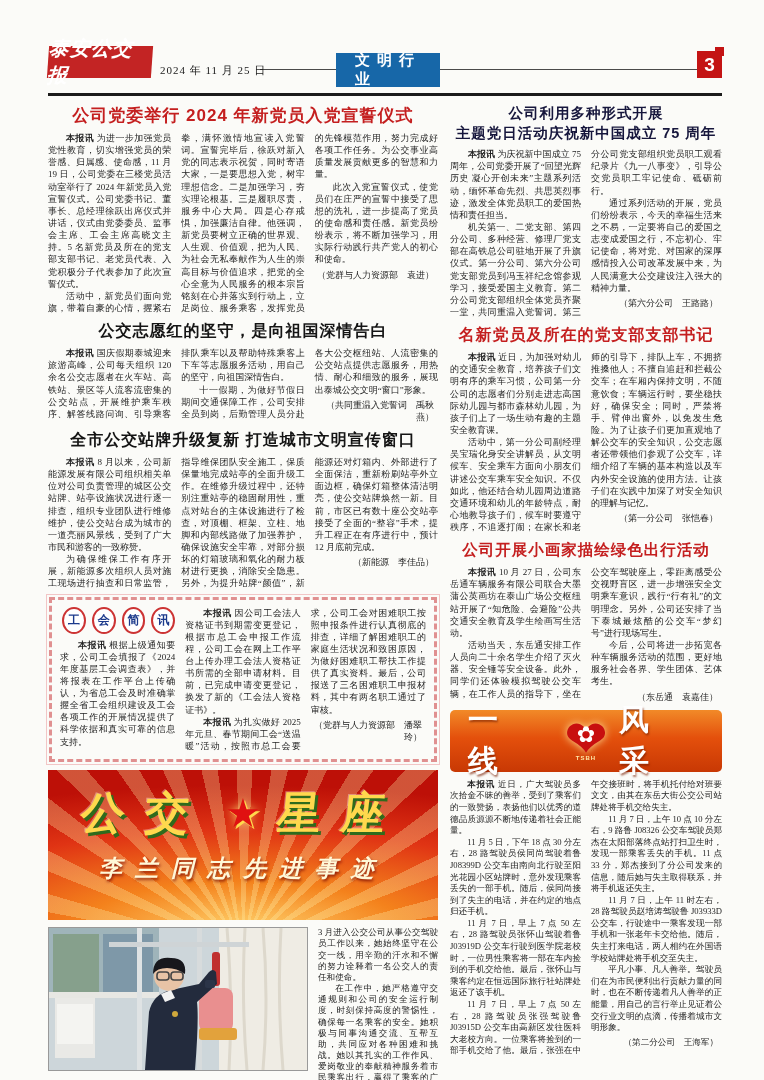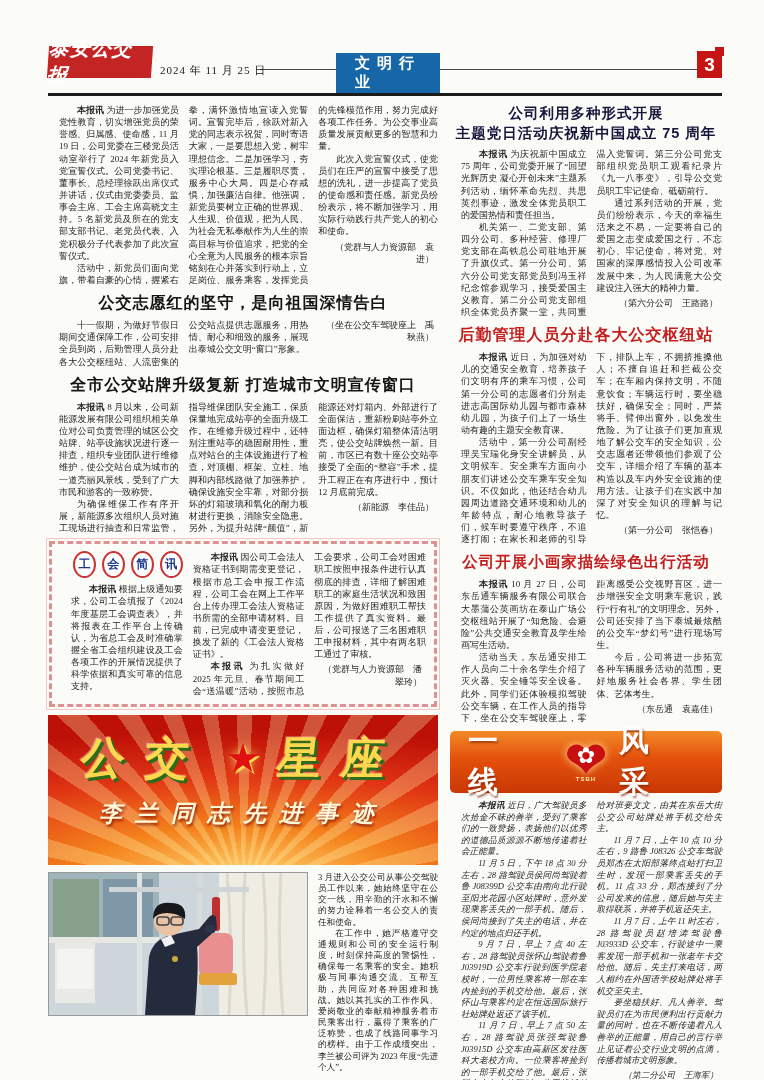--- a/index.html
+++ b/index.html
@@ -7,41 +7,41 @@
         font-family:"Liberation Serif","DejaVu Serif",serif;color:#1c1c1c;}
   .inner{padding:44px 42px 0 48px;}
 
   
   .masthead{position:relative;height:42px;}
   .hline{position:absolute;left:212px;right:0;top:25px;border-top:1px solid #4a4a4a;}
   .logo{position:absolute;left:0;top:2px;width:104px;height:32px;background:#c32424;
         color:#fff;display:flex;align-items:center;justify-content:center;
         font:italic 900 20px "Liberation Sans",sans-serif;letter-spacing:1px;transform:skewX(-4deg);}
   .mast-date{position:absolute;left:112px;top:19px;font-size:11px;letter-spacing:1px;}
-  .section-box{position:absolute;left:288px;top:9px;width:104px;height:40px;background:#1767a8;
+  .section-box{position:absolute;left:288px;top:9px;width:104px;height:34px;background:#1767a8;
         color:#fff;display:flex;align-items:center;justify-content:center;
         font:bold 15px "Liberation Sans",sans-serif;letter-spacing:7px;padding-left:19px;box-sizing:border-box;}
   .pagenum{position:absolute;right:0;top:7px;width:25px;height:27px;background:#c41414;color:#fff;
         display:flex;align-items:center;justify-content:center;font:bold 19px "Liberation Sans",sans-serif;}
   .corner-mark{position:absolute;right:-2px;top:-4px;width:9px;height:9px;background:#c41414;}
   .thickrule{height:3px;background:#1b1b1b;margin-top:7px;}
 
   
   .content{display:flex;gap:12px;margin-top:8px;}
   .col-left{width:390px;}
   .col-right{width:272px;}
 
   .article{margin-bottom:7px;}
   .headline{margin:0 0 5px 0;text-align:center;font-family:"Liberation Sans",sans-serif;
         font-weight:bold;letter-spacing:1px;}
   .h-red{color:#c41f1f;font-size:17px;}
   .h-black{color:#141414;font-size:16px;}
   .h-navy{color:#16163c;font-size:14.5px;line-height:1.35;}
 
-  .body{text-align:justify;font-size:9px;line-height:1.35;color:#242424;column-gap:10px;margin-left:11px;}
+  .body{text-align:justify;font-size:9px;line-height:1.35;color:#242424;column-gap:10px;}
   .cols3{column-count:3;}
   .cols2{column-count:2;}
   .body p{margin:0;text-indent:2em;}
   .byline{text-align:right;text-indent:0 !important;margin-top:3px !important;padding-right:4px;}
 
   
   .union-box{border:3px dashed #e09090;outline:1px solid #f2c6c6;outline-offset:2px;
         padding:7px 8px;margin:3px 1px 8px 1px;}
   .union-circles{display:flex;gap:6px;margin:0 0 5px 2px;}
   .union-circles span{width:23px;height:23px;border:2px double #cc3333;border-radius:50%;
@@ -72,21 +72,21 @@
         background:linear-gradient(180deg,#f28a28 0%,#e4500c 45%,#c83804 100%);
         display:flex;align-items:center;justify-content:space-between;padding:0 18px;box-sizing:border-box;}
   .fl-word{font:bold 30px "Liberation Sans",sans-serif;color:#fff;letter-spacing:14px;
         text-shadow:1px 2px 2px rgba(120,30,0,.6);}
   .fl-logo{position:relative;width:66px;height:58px;flex:none;}
   .fl-heart{position:absolute;left:50%;top:48%;transform:translate(-50%,-50%);
         font-size:52px;line-height:52px;color:#c80f0f;text-shadow:0 0 9px rgba(255,235,160,.95);}
   .fl-flower{position:absolute;left:50%;top:40%;transform:translate(-50%,-50%);font-size:22px;color:#fff;}
   .fl-tsbh{position:absolute;left:50%;bottom:9px;transform:translateX(-50%);
         font:bold 6px "Liberation Sans",sans-serif;color:#ffe9a8;letter-spacing:1px;}
-  .fl-body{font-size:8.6px;line-height:1.35;font-style:italic;}
+  .fl-body{font-size:8.6px;line-height:1.35;}
 </style>
 </head>
 <body>
 
 <div class="page">
   <div class="inner">
 
     <div class="masthead">
       <div class="hline"></div>
       <div class="logo">
@@ -101,37 +101,39 @@
         <span class="corner-mark"></span>
       </div>
     </div>
     <div class="thickrule"></div>
 
     <div class="content">
 
       <div class="col-left">
 
         <div class="article">
+          <h2 class="headline h-red">公司党委举行 2024 年新党员入党宣誓仪式</h2>
           <div class="body cols3">
             <div>
                 <p><b>本报讯</b> 为进一步加强党员党性教育，切实增强党员的荣誉感、归属感、使命感，11 月 19 日，公司党委在三楼党员活动室举行了 2024 年新党员入党宣誓仪式。公司党委书记、董事长、总经理徐跃出席仪式并讲话，仪式由党委委员、监事会主席、工会主席高晓文主持。5 名新党员及所在的党支部支部书记、老党员代表、入党积极分子代表参加了此次宣誓仪式。</p>
                 <p>活动中，新党员们面向党旗，带着自豪的心情，握紧右拳，满怀激情地宣读入党誓词。宣誓完毕后，徐跃对新入党的同志表示祝贺，同时寄语大家，一是要思想入党，树牢理想信念。二是加强学习，夯实理论根基。三是履职尽责，服务中心大局。四是心存戒惧，加强廉洁自律。他强调，新党员要树立正确的世界观、人生观、价值观，把为人民、为社会无私奉献作为人生的崇高目标与价值追求，把党的全心全意为人民服务的根本宗旨铭刻在心并落实到行动上，立足岗位、服务乘客，发挥党员的先锋模范作用，努力完成好各项工作任务。为公交事业高质量发展贡献更多的智慧和力量。</p>
                 <p>此次入党宣誓仪式，使党员们在庄严的宣誓中接受了思想的洗礼，进一步提高了党员的使命感和责任感。新党员纷纷表示，将不断加强学习，用实际行动践行共产党人的初心和使命。</p>
               </div>
             <p class="byline">（党群与人力资源部　袁进）</p>
           </div>
         </div>
 
         <div class="article">
           <h2 class="headline h-black">公交志愿红的坚守，是向祖国深情告白</h2>
           <div class="body cols3">
             <div>
+                <p><b>本报讯</b> 国庆假期泰城迎来旅游高峰，公司每天组织 120 余名公交志愿者在火车站、高铁站、景区等人流客流密集的公交站点，开展维护乘车秩序、解答线路问询、引导乘客排队乘车以及帮助特殊乘客上下车等志愿服务活动，用自己的坚守，向祖国深情告白。</p>
                 <p>十一假期，为做好节假日期间交通保障工作，公司安排全员到岗，后勤管理人员分赴各大公交枢纽站、人流密集的公交站点提供志愿服务，用热情、耐心和细致的服务，展现出泰城公交文明“窗口”形象。</p>
               </div>
-            <p class="byline">（坐在公交车驾驶座上　禹秋燕）</p>
+            <p class="byline">（共同重温入党誓词　禹秋燕）</p>
           </div>
         </div>
 
         <div class="article">
           <h2 class="headline h-black">全市公交站牌升级复新  打造城市文明宣传窗口</h2>
           <div class="body cols3">
             <div>
                 <p><b>本报讯</b> 8 月以来，公司新能源发展有限公司组织相关单位对公司负责管理的城区公交站牌、站亭设施状况进行逐一排查，组织专业团队进行维修维护，使公交站台成为城市的一道亮丽风景线，受到了广大市民和游客的一致称赞。</p>
                 <p>为确保维保工作有序开展，新能源多次组织人员对施工现场进行抽查和日常监管，指导维保团队安全施工，保质保量地完成站亭的全面升级工作。在维修升级过程中，还特别注重站亭的稳固耐用性，重点对站台的主体设施进行了检查，对顶棚、框架、立柱、地脚和内部线路做了加强养护，确保设施安全牢靠，对部分损坏的灯箱玻璃和氧化的耐力板材进行更换，消除安全隐患。另外，为提升站牌“颜值”，新能源还对灯箱内、外部进行了全面保洁，重新粉刷站亭外立面边框，确保灯箱整体清洁明亮，使公交站牌焕然一新。目前，市区已有数十座公交站亭接受了全面的“整容”手术，提升工程正在有序进行中，预计 12 月底前完成。</p>
               </div>
@@ -217,21 +219,21 @@
             <div>
                 <p><b>本报讯</b> 为庆祝新中国成立 75 周年，公司党委开展了“回望光辉历史 凝心开创未来”主题系列活动，缅怀革命先烈、共思英烈事迹，激发全体党员职工的爱国热情和责任担当。</p>
                 <p>机关第一、二党支部、第四分公司、多种经营、修理厂党支部在高铁总公司驻地开展了升旗仪式。第一分公司、第六分公司党支部党员到冯玉祥纪念馆参观学习，接受爱国主义教育。第二分公司党支部组织全体党员齐聚一堂，共同重温入党誓词。第三分公司党支部组织党员职工观看纪录片《九一八事变》，引导公交党员职工牢记使命、砥砺前行。</p>
                 <p>通过系列活动的开展，党员们纷纷表示，今天的幸福生活来之不易，一定要将自己的爱国之志变成爱国之行，不忘初心、牢记使命，将对党、对国家的深厚感情投入公司改革发展中来，为人民满意大公交建设注入强大的精神力量。</p>
               </div>
             <p class="byline">（第六分公司　王路路）</p>
           </div>
         </div>
 
         <div class="article">
-          <h2 class="headline h-red" style="font-size:16px;">后勤管理人员分赴各大公交枢纽站</h2>
+          <h2 class="headline h-red" style="font-size:16px;">名新党员及所在的党支部支部书记</h2>
           <div class="body cols2">
             <div>
                 <p><b>本报讯</b> 近日，为加强对幼儿的交通安全教育，培养孩子们文明有序的乘车习惯，公司第一分公司的志愿者们分别走进志高国际幼儿园与都市森林幼儿园，为孩子们上了一场生动有趣的主题安全教育课。</p>
                 <p>活动中，第一分公司副经理吴宝瑞化身安全讲解员，从文明候车、安全乘车方面向小朋友们讲述公交车乘车安全知识。不仅如此，他还结合幼儿园周边道路交通环境和幼儿的年龄特点，耐心地教导孩子们，候车时要遵守秩序，不追逐打闹；在家长和老师的引导下，排队上车，不拥挤推搡他人；不擅自追赶和拦截公交车；在车厢内保持文明，不随意饮食；车辆运行时，要坐稳扶好，确保安全；同时，严禁将手、臂伸出窗外，以免发生危险。为了让孩子们更加直观地了解公交车的安全知识，公交志愿者还带领他们参观了公交车，详细介绍了车辆的基本构造以及车内外安全设施的使用方法。让孩子们在实践中加深了对安全知识的理解与记忆。</p>
               </div>
             <p class="byline">（第一分公司　张恺春）</p>
           </div>
         </div>
 
         <div class="article">
@@ -253,25 +255,25 @@
             <span class="fl-flower">✿</span>
             <span class="fl-tsbh">TSBH</span>
           </span>
           <span class="fl-word">风 采</span>
         </div>
 
         <div class="body cols2 fl-body">
           <div>
               <p><b>本报讯</b> 近日，广大驾驶员多次拾金不昧的善举，受到了乘客们的一致赞扬，表扬他们以优秀的道德品质源源不断地传递着社会正能量。</p>
               <p>11 月 5 日，下午 18 点 30 分左右，28 路驾驶员侯同尚驾驶着鲁 J08399D 公交车由南向北行驶至阳光花园小区站牌时，意外发现乘客丢失的一部手机。随后，侯同尚接到了失主的电话，并在约定的地点归还手机。</p>
-              <p>9 月 7 日，早上 7 点 40 左右，28 路驾驶员张怀山驾驶着鲁 J03919D 公交车行驶到医学院老校时，一位男性乘客将一部在车内捡到的手机交给他。最后，张怀山与乘客约定在恒远国际旅行社站牌处返还了该手机。</p>
+              <p>11 月 7 日，早上 7 点 50 左右，28 路驾驶员张怀山驾驶着鲁 J03919D 公交车行驶到医学院老校时，一位男性乘客将一部在车内捡到的手机交给他。最后，张怀山与乘客约定在恒远国际旅行社站牌处返还了该手机。</p>
               <p>11 月 7 日，早上 7 点 50 左右，28 路驾驶员张强驾驶鲁 J03915D 公交车由高新区发往医科大老校方向。一位乘客将捡到的一部手机交给了他。最后，张强在中午交接班时，将手机托付给对班要文文，由其在东岳大街公交公司站牌处将手机交给失主。</p>
               <p>11 月 7 日，上午 10 点 10 分左右，9 路鲁 J08326 公交车驾驶员郑杰在太阳部落终点站打扫卫生时，发现一部乘客丢失的手机。11 点 33 分，郑杰接到了分公司发来的信息，随后她与失主取得联系，并将手机返还失主。</p>
               <p>11 月 7 日，上午 11 时左右，28 路驾驶员赵培涛驾驶鲁 J03933D 公交车，行驶途中一乘客发现一部手机和一张老年卡交给他。随后，失主打来电话，两人相约在外国语学校站牌处将手机交至失主。</p>
-              <p>要坐稳扶好、凡人善举。驾驶员们在为市民便利出行贡献力量的同时，也在不断传递着凡人善举的正能量，用自己的言行举止见证着公交行业文明的点滴，传播着城市文明形象。</p>
+              <p>平凡小事、凡人善举。驾驶员们在为市民便利出行贡献力量的同时，也在不断传递着凡人善举的正能量，用自己的言行举止见证着公交行业文明的点滴，传播着城市文明形象。</p>
             </div>
           <p class="byline">（第二分公司　王海军）</p>
         </div>
 
       </div>
     </div>
   </div>
 </div>
 
 </body></html>

